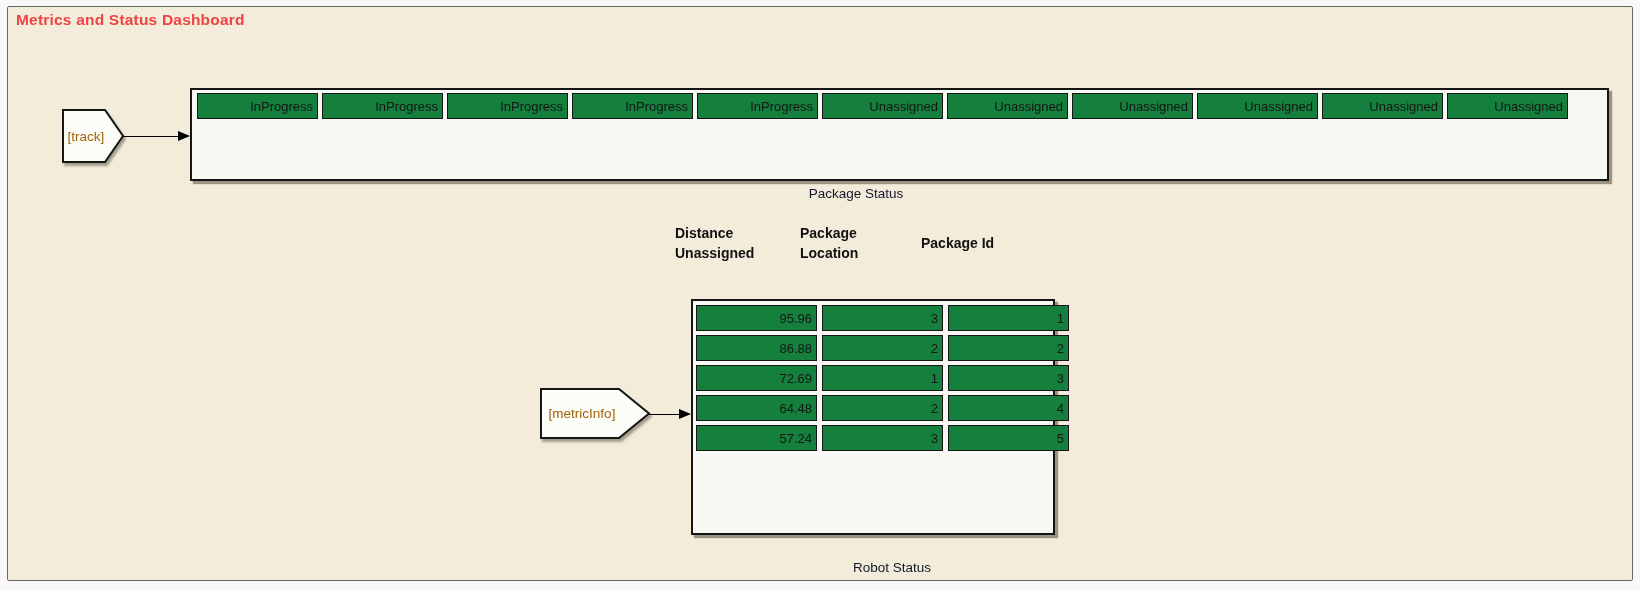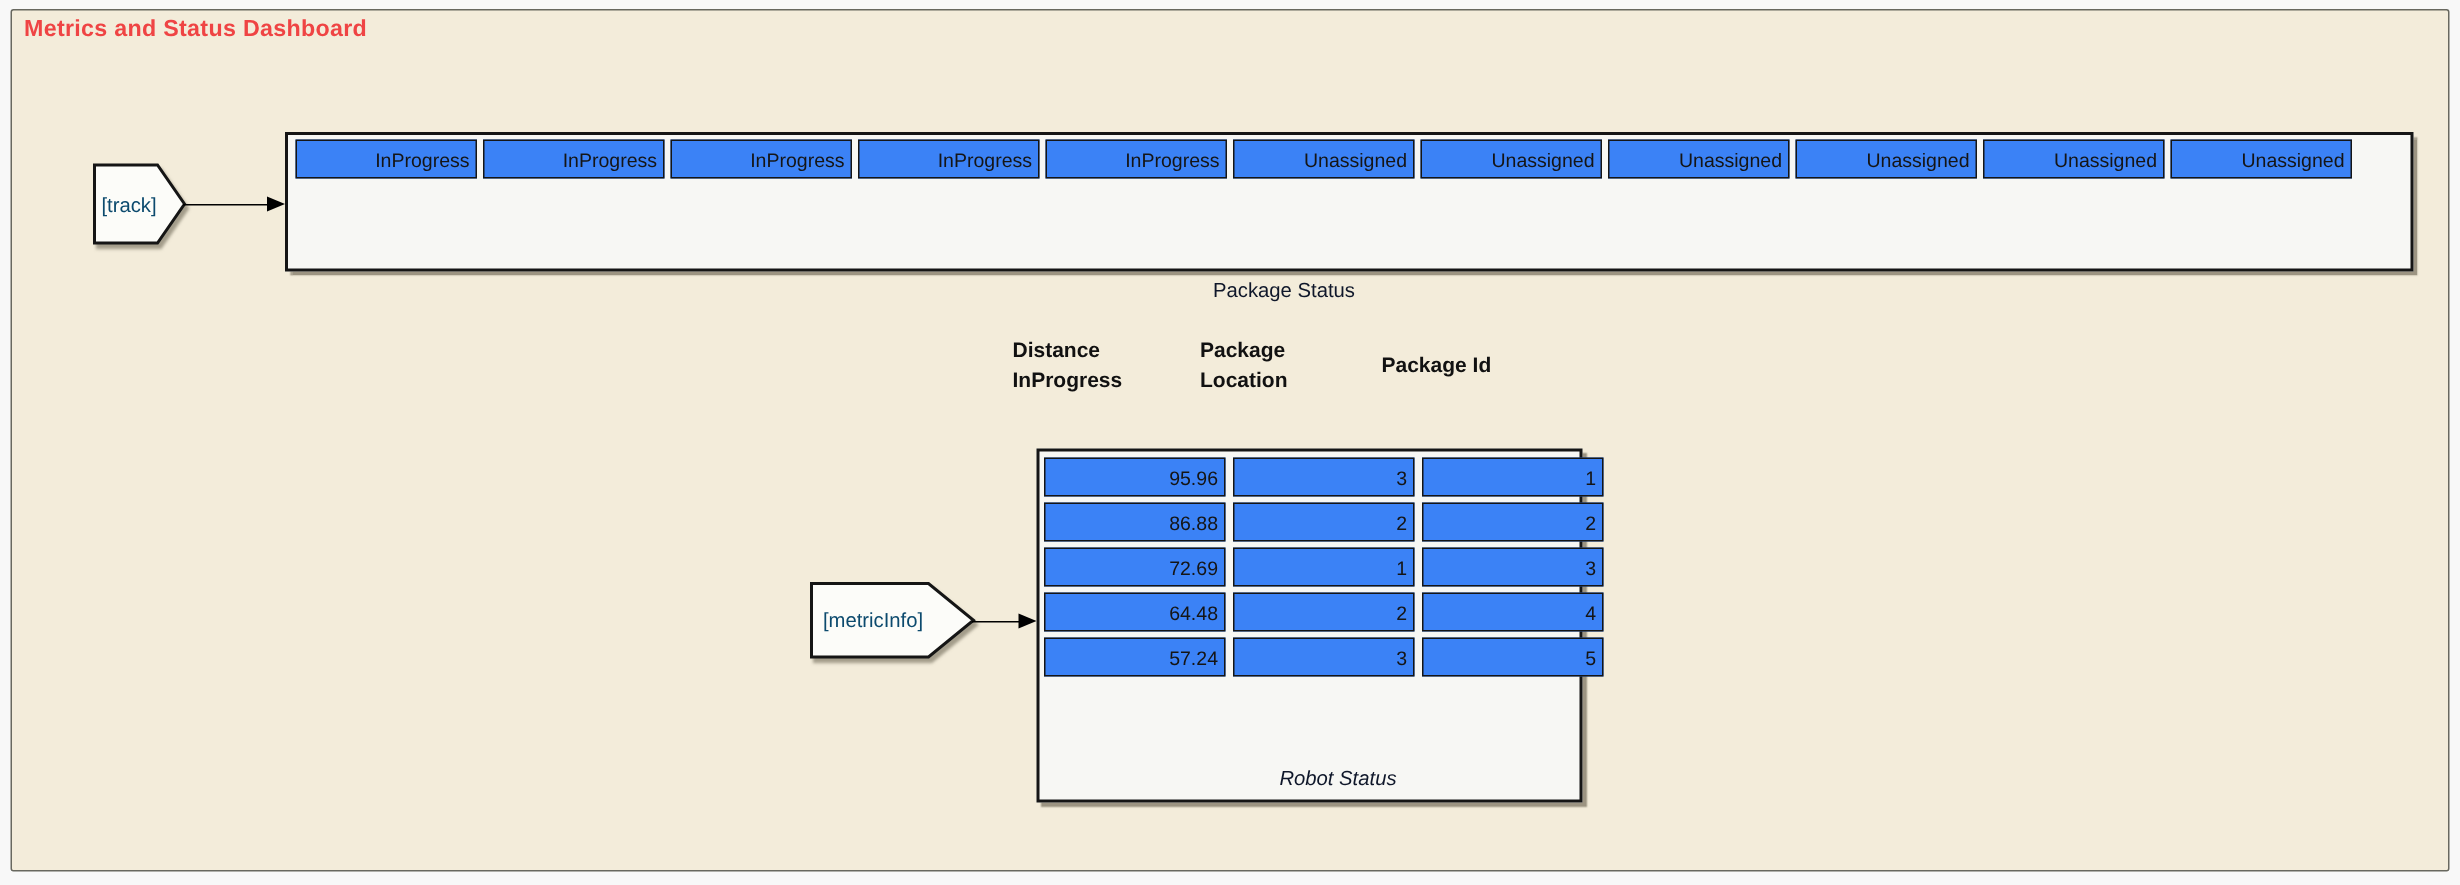--- a/index.html
+++ b/index.html
@@ -33,59 +33,59 @@
     box-shadow: 3px 3px 1px rgba(84,77,59,0.55);
   }
   .pkg-block { left: 190px; top: 88px; width: 1419px; height: 93px; }
   .pkg-cells {
     position: absolute; left: 5px; top: 3px; right: 5px;
     display: flex; gap: 4px;
   }
   .cell {
     width: 121px; height: 26px;
     box-sizing: border-box;
-    background: #3b82f6;
+    background: #15803d;
     border: 1.5px solid #151515;
     display: flex; align-items: center; justify-content: flex-end;
     padding-right: 4px;
     font-size: 13px;
     flex: 0 0 auto;
     overflow: hidden;
   }
   .block-label {
     font-size: 13.5px; color: #0f172a; text-align: center;
   }
   .pkg-label { left: 190px; top: 186px; width: 1332px; }
 
   .robot-block { left: 691px; top: 299px; width: 364px; height: 236px; }
   .robot-grid {
     position: absolute; left: 3px; top: 4px;
     display: grid;
     grid-template-columns: repeat(3, 121px);
     gap: 4px 5px;
     align-content: start;
   }
-  .robot-label { left: 691px; top: 511px; width: 402px; font-style: italic; }
+  .robot-label { left: 691px; top: 560px; width: 402px; }
 
   
   .col-header {
     top: 221px; height: 46px;
     display: flex; align-items: center;
     font-size: 14px; font-weight: bold; line-height: 1.4;
     color: #111;
   }
   .hdr-1 { left: 675px; width: 86px; }
   .hdr-2 { left: 800px; width: 86px; }
   .hdr-3 { left: 921px; width: 110px; text-align: right; }
 
   
   .tag-svg { overflow: visible; filter: drop-shadow(2.5px 3px 1px rgba(84,77,59,0.5)); }
   .tag-shape { fill: #fcfcf9; stroke: #151515; stroke-width: 2; stroke-linejoin: miter; }
   .tag-text {
-    font-size: 13.5px; color: #0c4a6e;
+    font-size: 13.5px; color: #a16207;
     display: flex; align-items: center; justify-content: center;
     white-space: nowrap;
   }
   .track-tag-svg { left: 62px; top: 109px; }
   .track-tag-text { left: 63px; top: 110px; width: 46px; height: 52px; }
   .metric-tag-svg { left: 540px; top: 388px; }
   .metric-tag-text { left: 541px; top: 389px; width: 82px; height: 49px; text-align: center; }
 
   
   .wire { background: #000; height: 1.6px; }
@@ -124,21 +124,21 @@
     <div class="cell">Unassigned</div>
     <div class="cell">Unassigned</div>
     <div class="cell">Unassigned</div>
     <div class="cell">Unassigned</div>
     <div class="cell">Unassigned</div>
     <div class="cell">Unassigned</div>
   </div>
 </div>
 <div class="abs block-label pkg-label">Package Status</div>
 
-<div class="abs col-header hdr-1">Distance InProgress</div>
+<div class="abs col-header hdr-1">Distance Unassigned</div>
 <div class="abs col-header hdr-2">Package Location</div>
 <div class="abs col-header hdr-3">Package Id</div>
 
 <svg class="abs tag-svg metric-tag-svg" width="112" height="51">
   <polygon class="tag-shape" points="1,1 79,1 109,25.5 79,50 1,50"></polygon>
 </svg>
 <div class="abs tag-text metric-tag-text">[metricInfo]</div>
 
 <div class="abs wire wire-2"></div>
 <div class="abs arrowhead head-2"></div>

